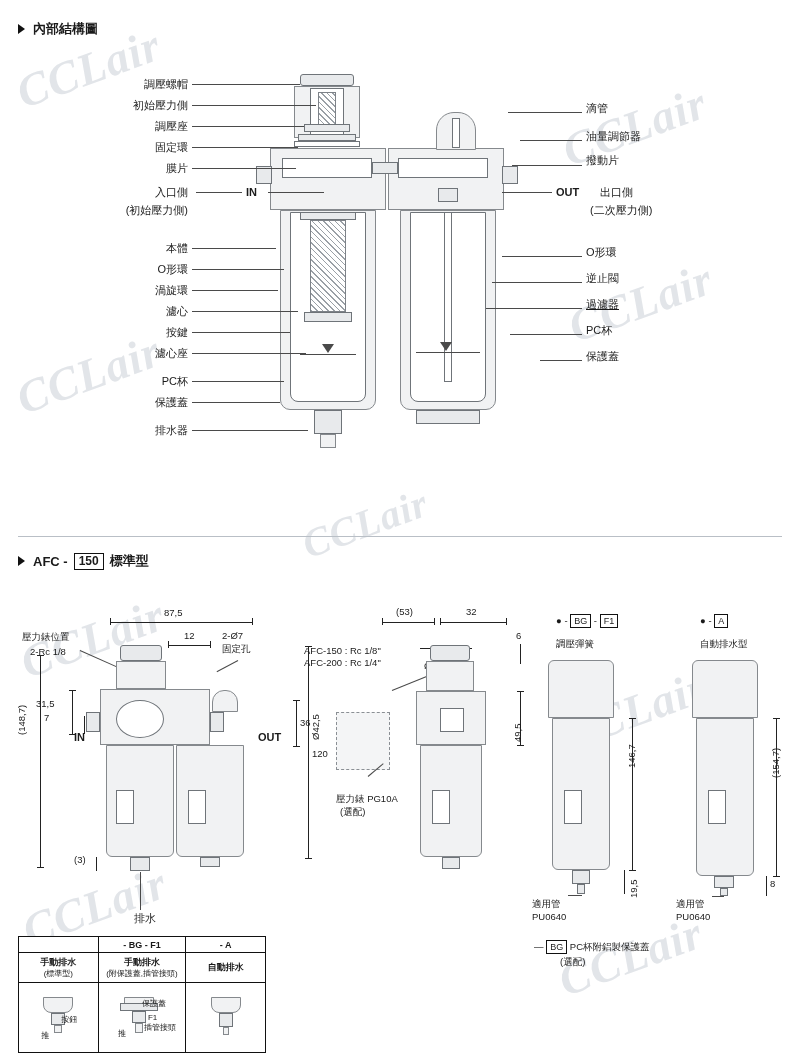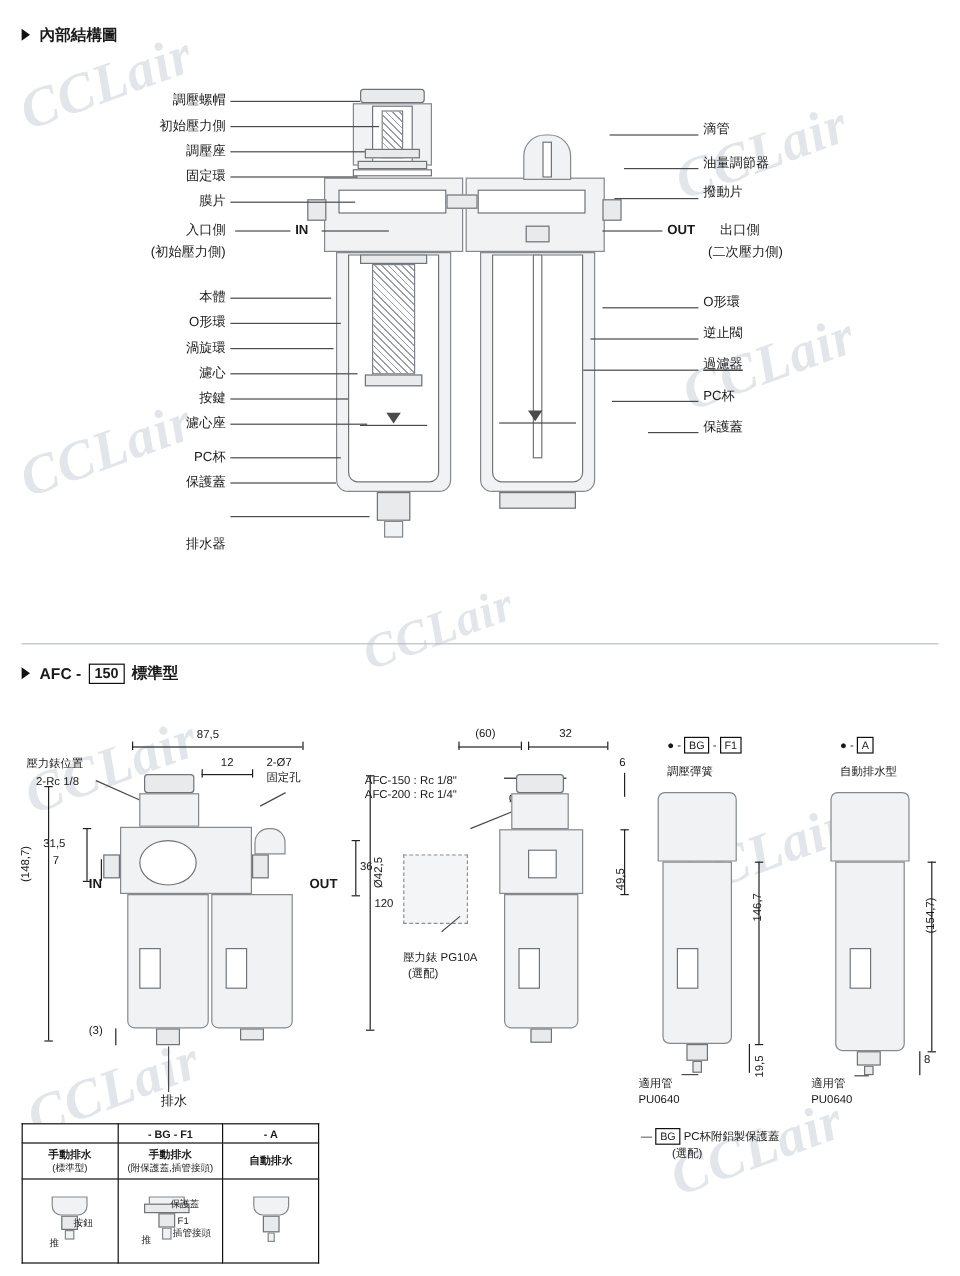--- a/index.html
+++ b/index.html
@@ -238,21 +238,21 @@
 
   <div class="lbl r" style="left:126px; top:347px; width:62px;">濾心座</div>
   <div class="ln h" style="left:192px; top:353px; width:114px;"></div>
 
   <div class="lbl r" style="left:126px; top:375px; width:62px;">PC杯</div>
   <div class="ln h" style="left:192px; top:381px; width:92px;"></div>
 
   <div class="lbl r" style="left:126px; top:396px; width:62px;">保護蓋</div>
   <div class="ln h" style="left:192px; top:402px; width:88px;"></div>
 
-  <div class="lbl r" style="left:126px; top:424px; width:62px;margin-top:24px;">排水器</div>
+  <div class="lbl r" style="left:126px; top:424px; width:62px;">排水器</div>
   <div class="ln h" style="left:192px; top:430px; width:116px;"></div>
 
   <div class="lbl" style="left:586px; top:102px;">滴管</div>
   <div class="ln h" style="left:508px; top:112px; width:74px;"></div>
 
   <div class="lbl" style="left:586px; top:130px;">油量調節器</div>
   <div class="ln h" style="left:520px; top:140px; width:62px;"></div>
 
   <div class="lbl" style="left:586px; top:155px;font-family:Liberation Mono, monospace;">撥動片</div>
   <div class="ln h" style="left:512px; top:165px; width:70px;"></div>
@@ -340,21 +340,21 @@
 
   <div class="lbl sm" style="left:74px; top:854px;">(3)</div>
   <div class="dim v" style="left:96px; top:857px; height:14px;"></div>
 
   <div class="lbl" style="left:134px; top:912px;">排水</div>
   <div class="ln v" style="left:140px; top:872px; height:38px;"></div>
 
   <div class="dim h" style="left:382px; top:622px; width:52px;"></div>
   <div class="tick" style="left:382px; top:618px;"></div>
   <div class="tick" style="left:434px; top:618px;"></div>
-  <div class="lbl sm" style="left:396px; top:606px;">(60)</div>
+  <div class="lbl sm" style="left:396px; top:606px;">(53)</div>
 
   <div class="dim h" style="left:440px; top:622px; width:66px;"></div>
   <div class="tick" style="left:440px; top:618px;"></div>
   <div class="tick" style="left:506px; top:618px;"></div>
   <div class="lbl sm" style="left:466px; top:606px;">32</div>
 
   <div class="lbl sm" style="left:424px; top:630px;margin-top:30px;">Ø40</div>
   <div class="dim h" style="left:420px; top:648px; width:52px;"></div>
 
   <div class="lbl sm" style="left:516px; top:630px;">6</div>

